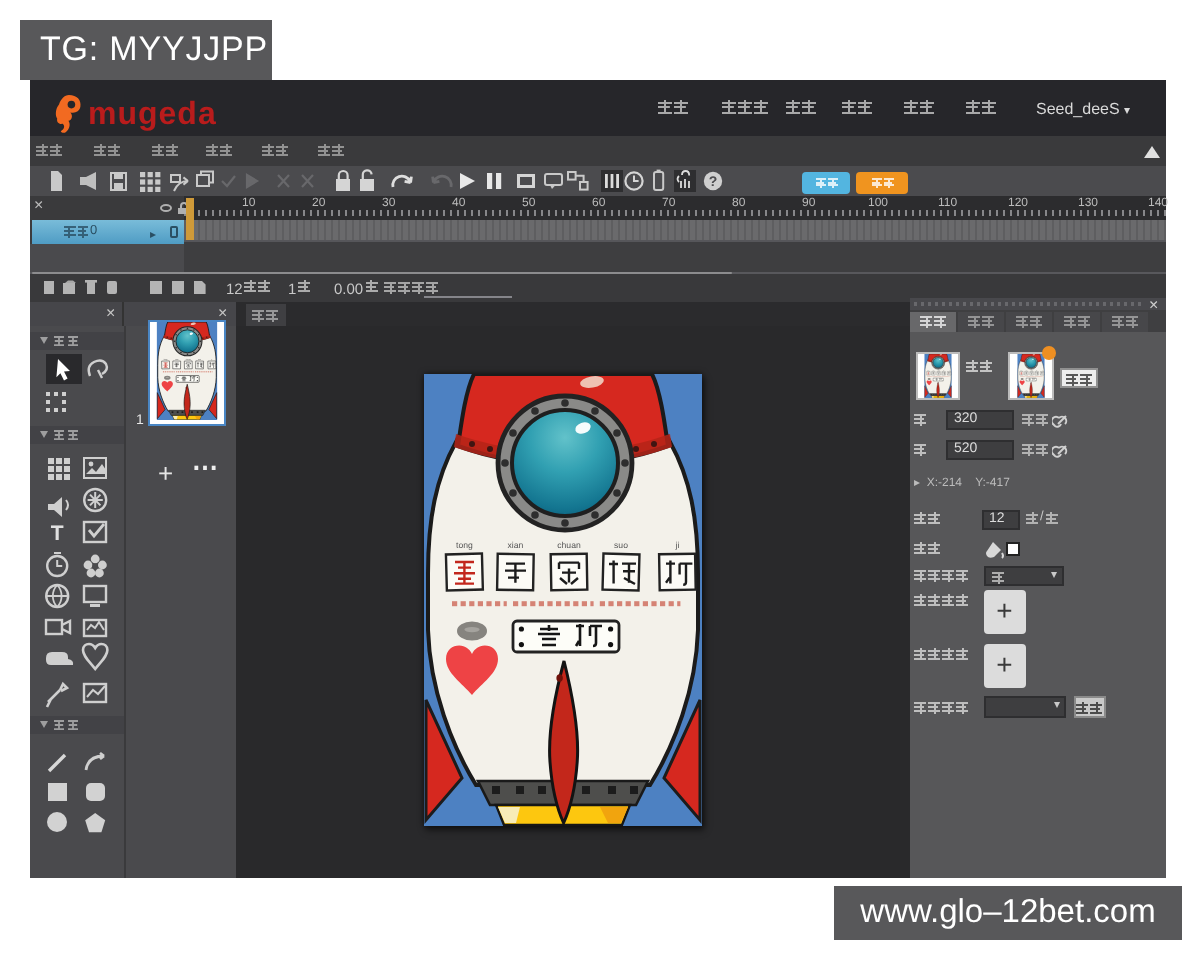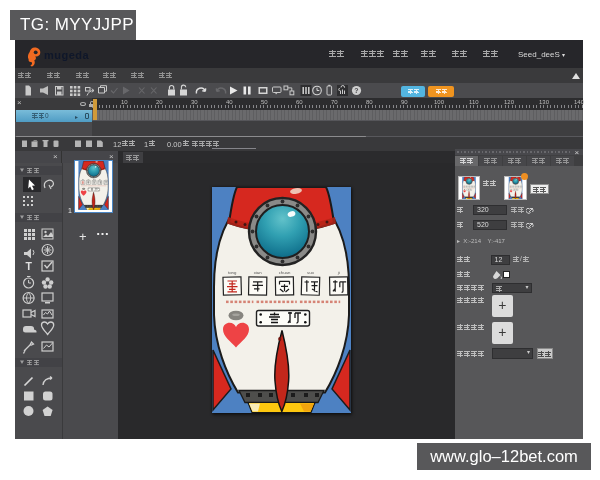--- a/index.html
+++ b/index.html
@@ -22,21 +22,21 @@
 
 <div class="abs" style="left:10px;top:10px;width:126px;height:30px;background:#58585a;color:#fff;font-size:17px;line-height:29px;padding-left:10px;letter-spacing:.4px">TG: MYYJJPP</div>
 
 <div class="abs" style="left:15px;top:40px;width:568px;height:399px;background:#3c3c3e"></div>
 
 <div class="abs" style="left:15px;top:40px;width:568px;height:28px;background:#26262a"></div>
 <svg class="abs" style="left:27px;top:47px" width="14" height="20" viewBox="0 0 14 20">
  <path d="M7.5,0.5 C11.5,0.5 13.7,3 13.2,6.3 C12.8,9 10.2,9.8 8.2,9.2 C9.6,10.8 9,13 7.2,13.4 C8.4,15 7.8,17.5 6,19 C5.1,19.7 3.8,19.5 3.4,18.6 C5.2,17.6 5.6,15.8 4.3,14.9 C2.5,15.3 1.2,14 1.6,12.2 C0.5,10.8 0.7,7.2 2.5,5.2 C3.4,2.6 5.2,0.5 7.5,0.5 Z" fill="#f26a21"></path>
  <circle cx="8.7" cy="5.3" r="1.9" fill="#26262a"></circle>
 </svg>
-<div class="abs" style="left:44px;top:49px;font-size:11px;font-weight:bold;color:#0f172a;letter-spacing:.5px">mugeda</div>
+<div class="abs" style="left:44px;top:49px;font-size:16px;font-weight:bold;color:#b91c1c;letter-spacing:.5px">mugeda</div>
 <div class="abs nvi" style="left:329px;top:50px;color:#c9c9c9"><i class="cj c7"></i><i class="cj c7"></i></div>
 <div class="abs nvi" style="left:361px;top:50px;color:#c9c9c9"><i class="cj c7"></i><i class="cj c7"></i><i class="cj c7"></i></div>
 <div class="abs nvi" style="left:393px;top:50px;color:#c9c9c9"><i class="cj c7"></i><i class="cj c7"></i></div>
 <div class="abs nvi" style="left:421px;top:50px;color:#c9c9c9"><i class="cj c7"></i><i class="cj c7"></i></div>
 <div class="abs nvi" style="left:452px;top:50px;color:#c9c9c9"><i class="cj c7"></i><i class="cj c7"></i></div>
 <div class="abs nvi" style="left:483px;top:50px;color:#c9c9c9"><i class="cj c7"></i><i class="cj c7"></i></div>
 <div class="abs" style="left:518px;top:50px;color:#dadada;font-size:8px">Seed_deeS <span style="font-size:6px">▾</span></div>
 
 <div class="abs" style="left:15px;top:68px;width:568px;height:15px;background:#3a3a3c"></div>
 <div class="abs mni" style="left:18px;top:72px;color:#a8a8a8"><i class="cj c6"></i><i class="cj c6"></i></div>

